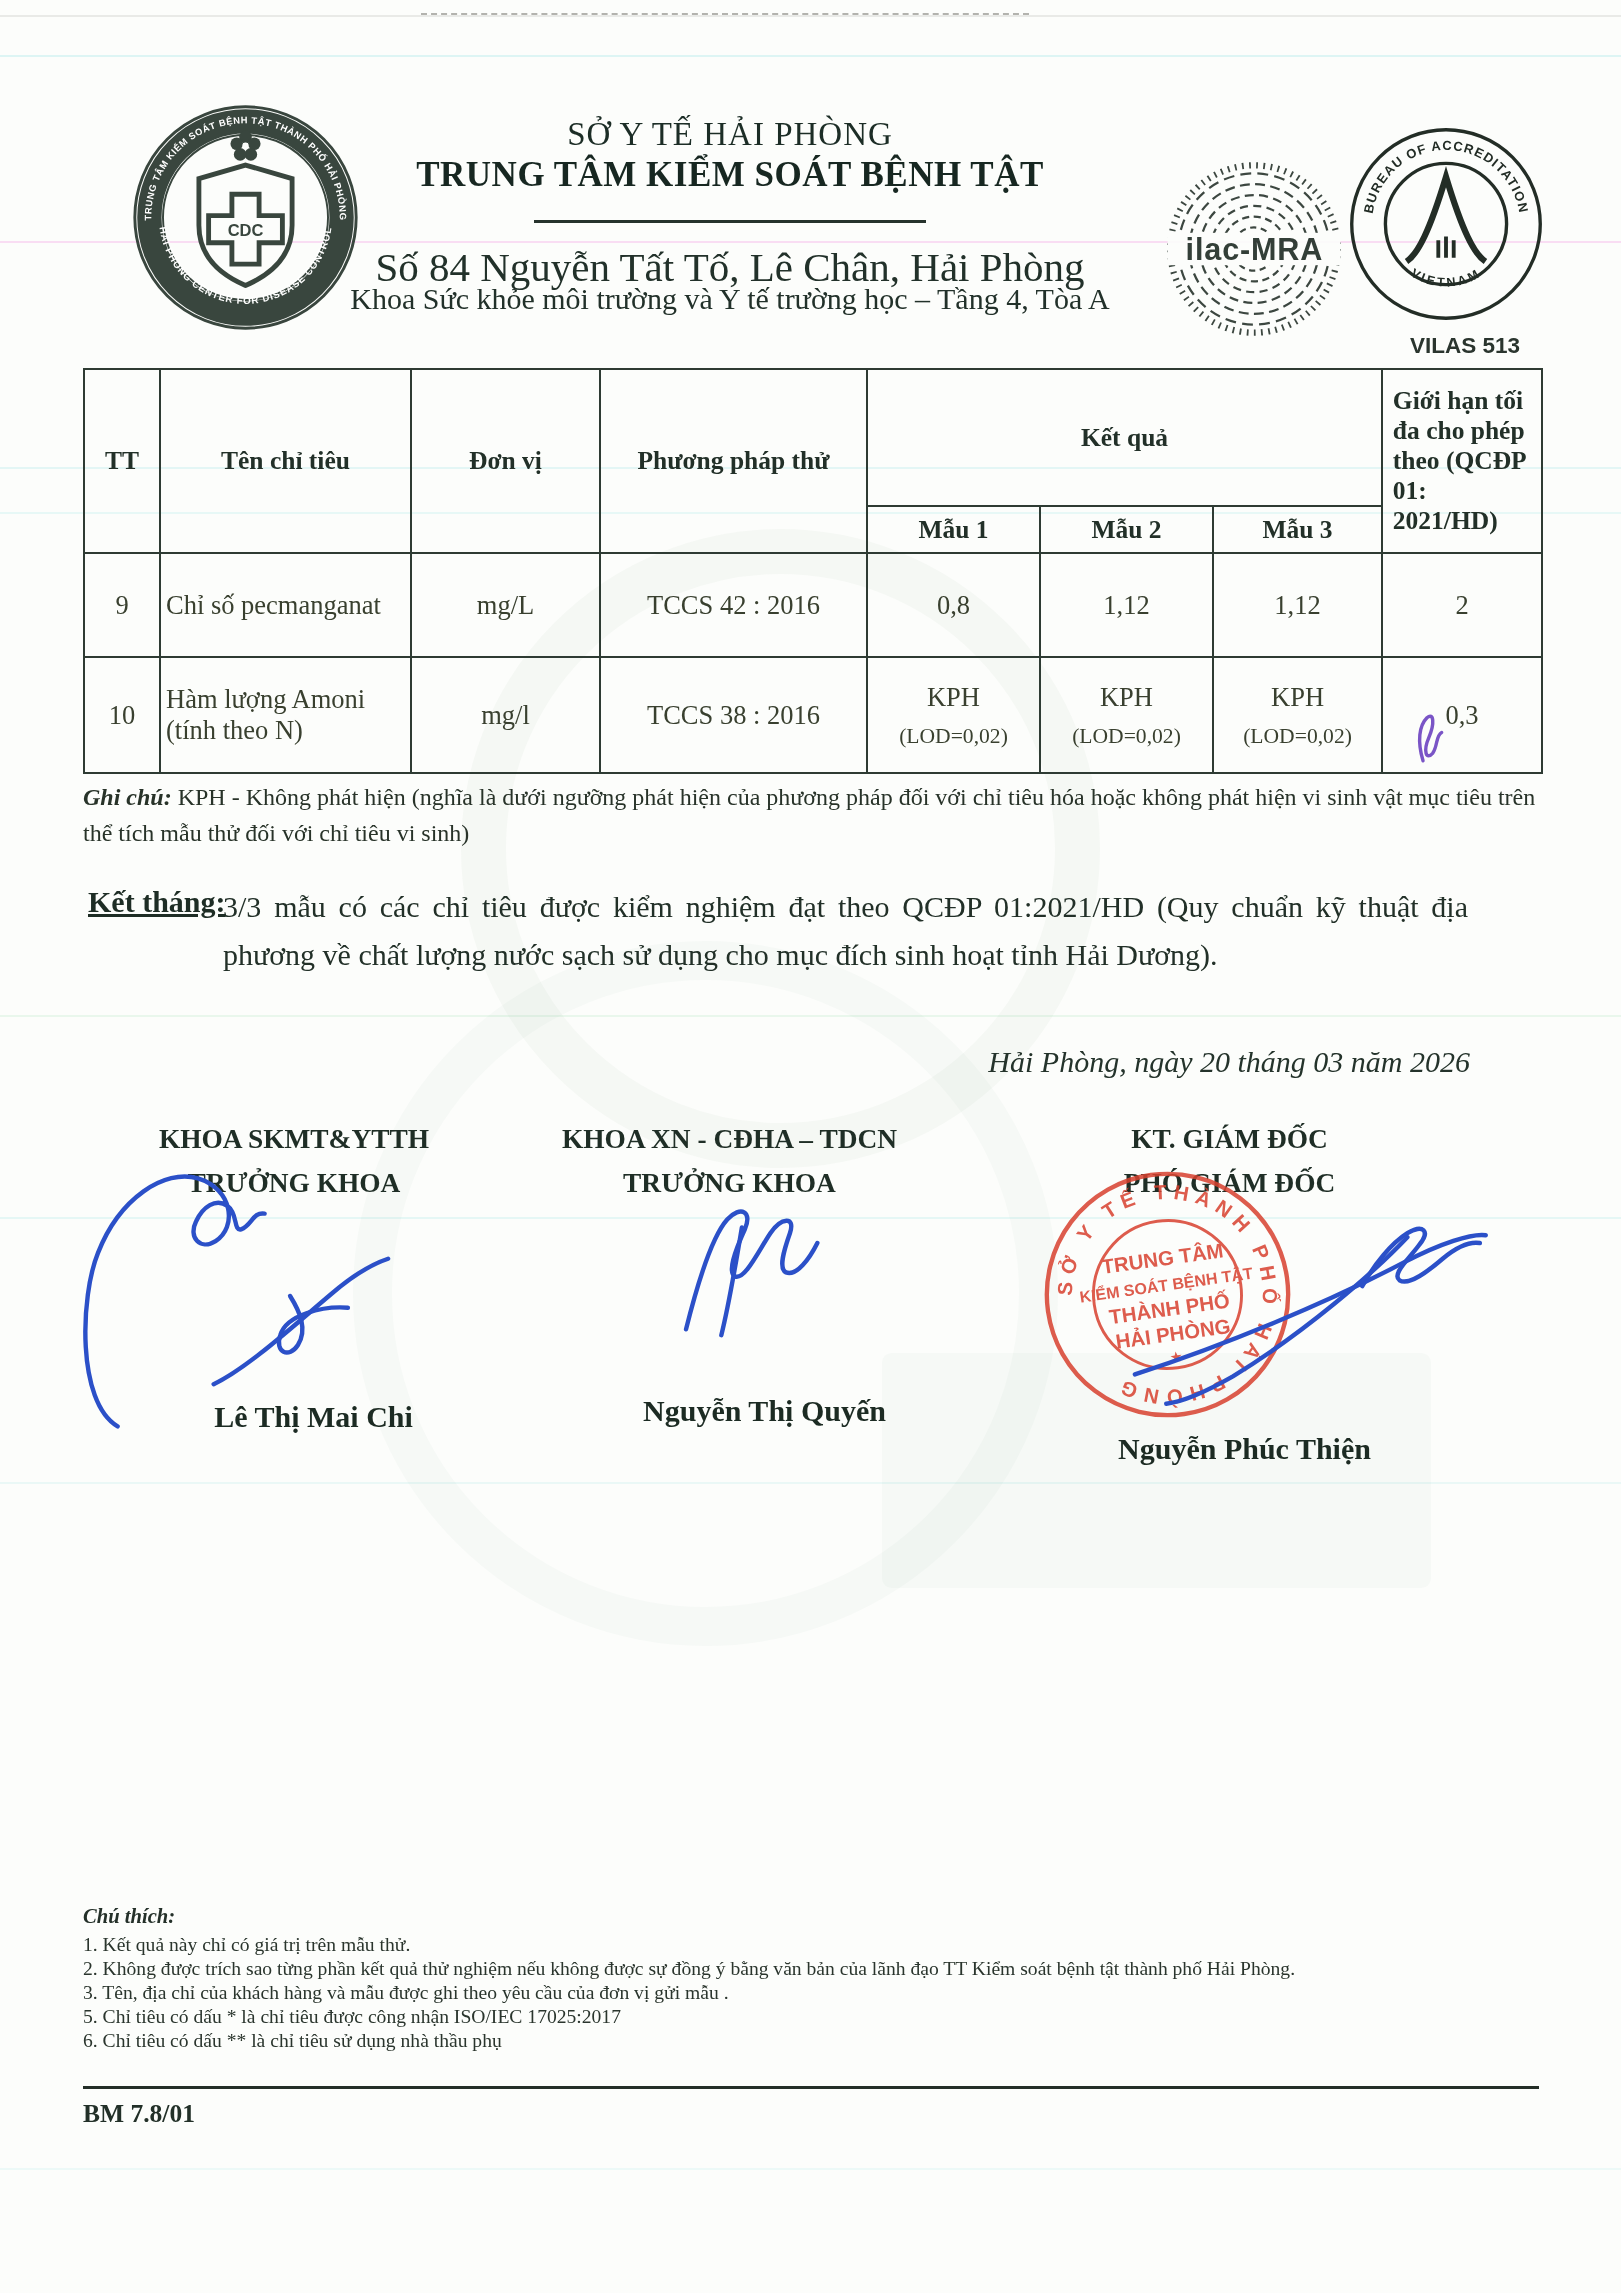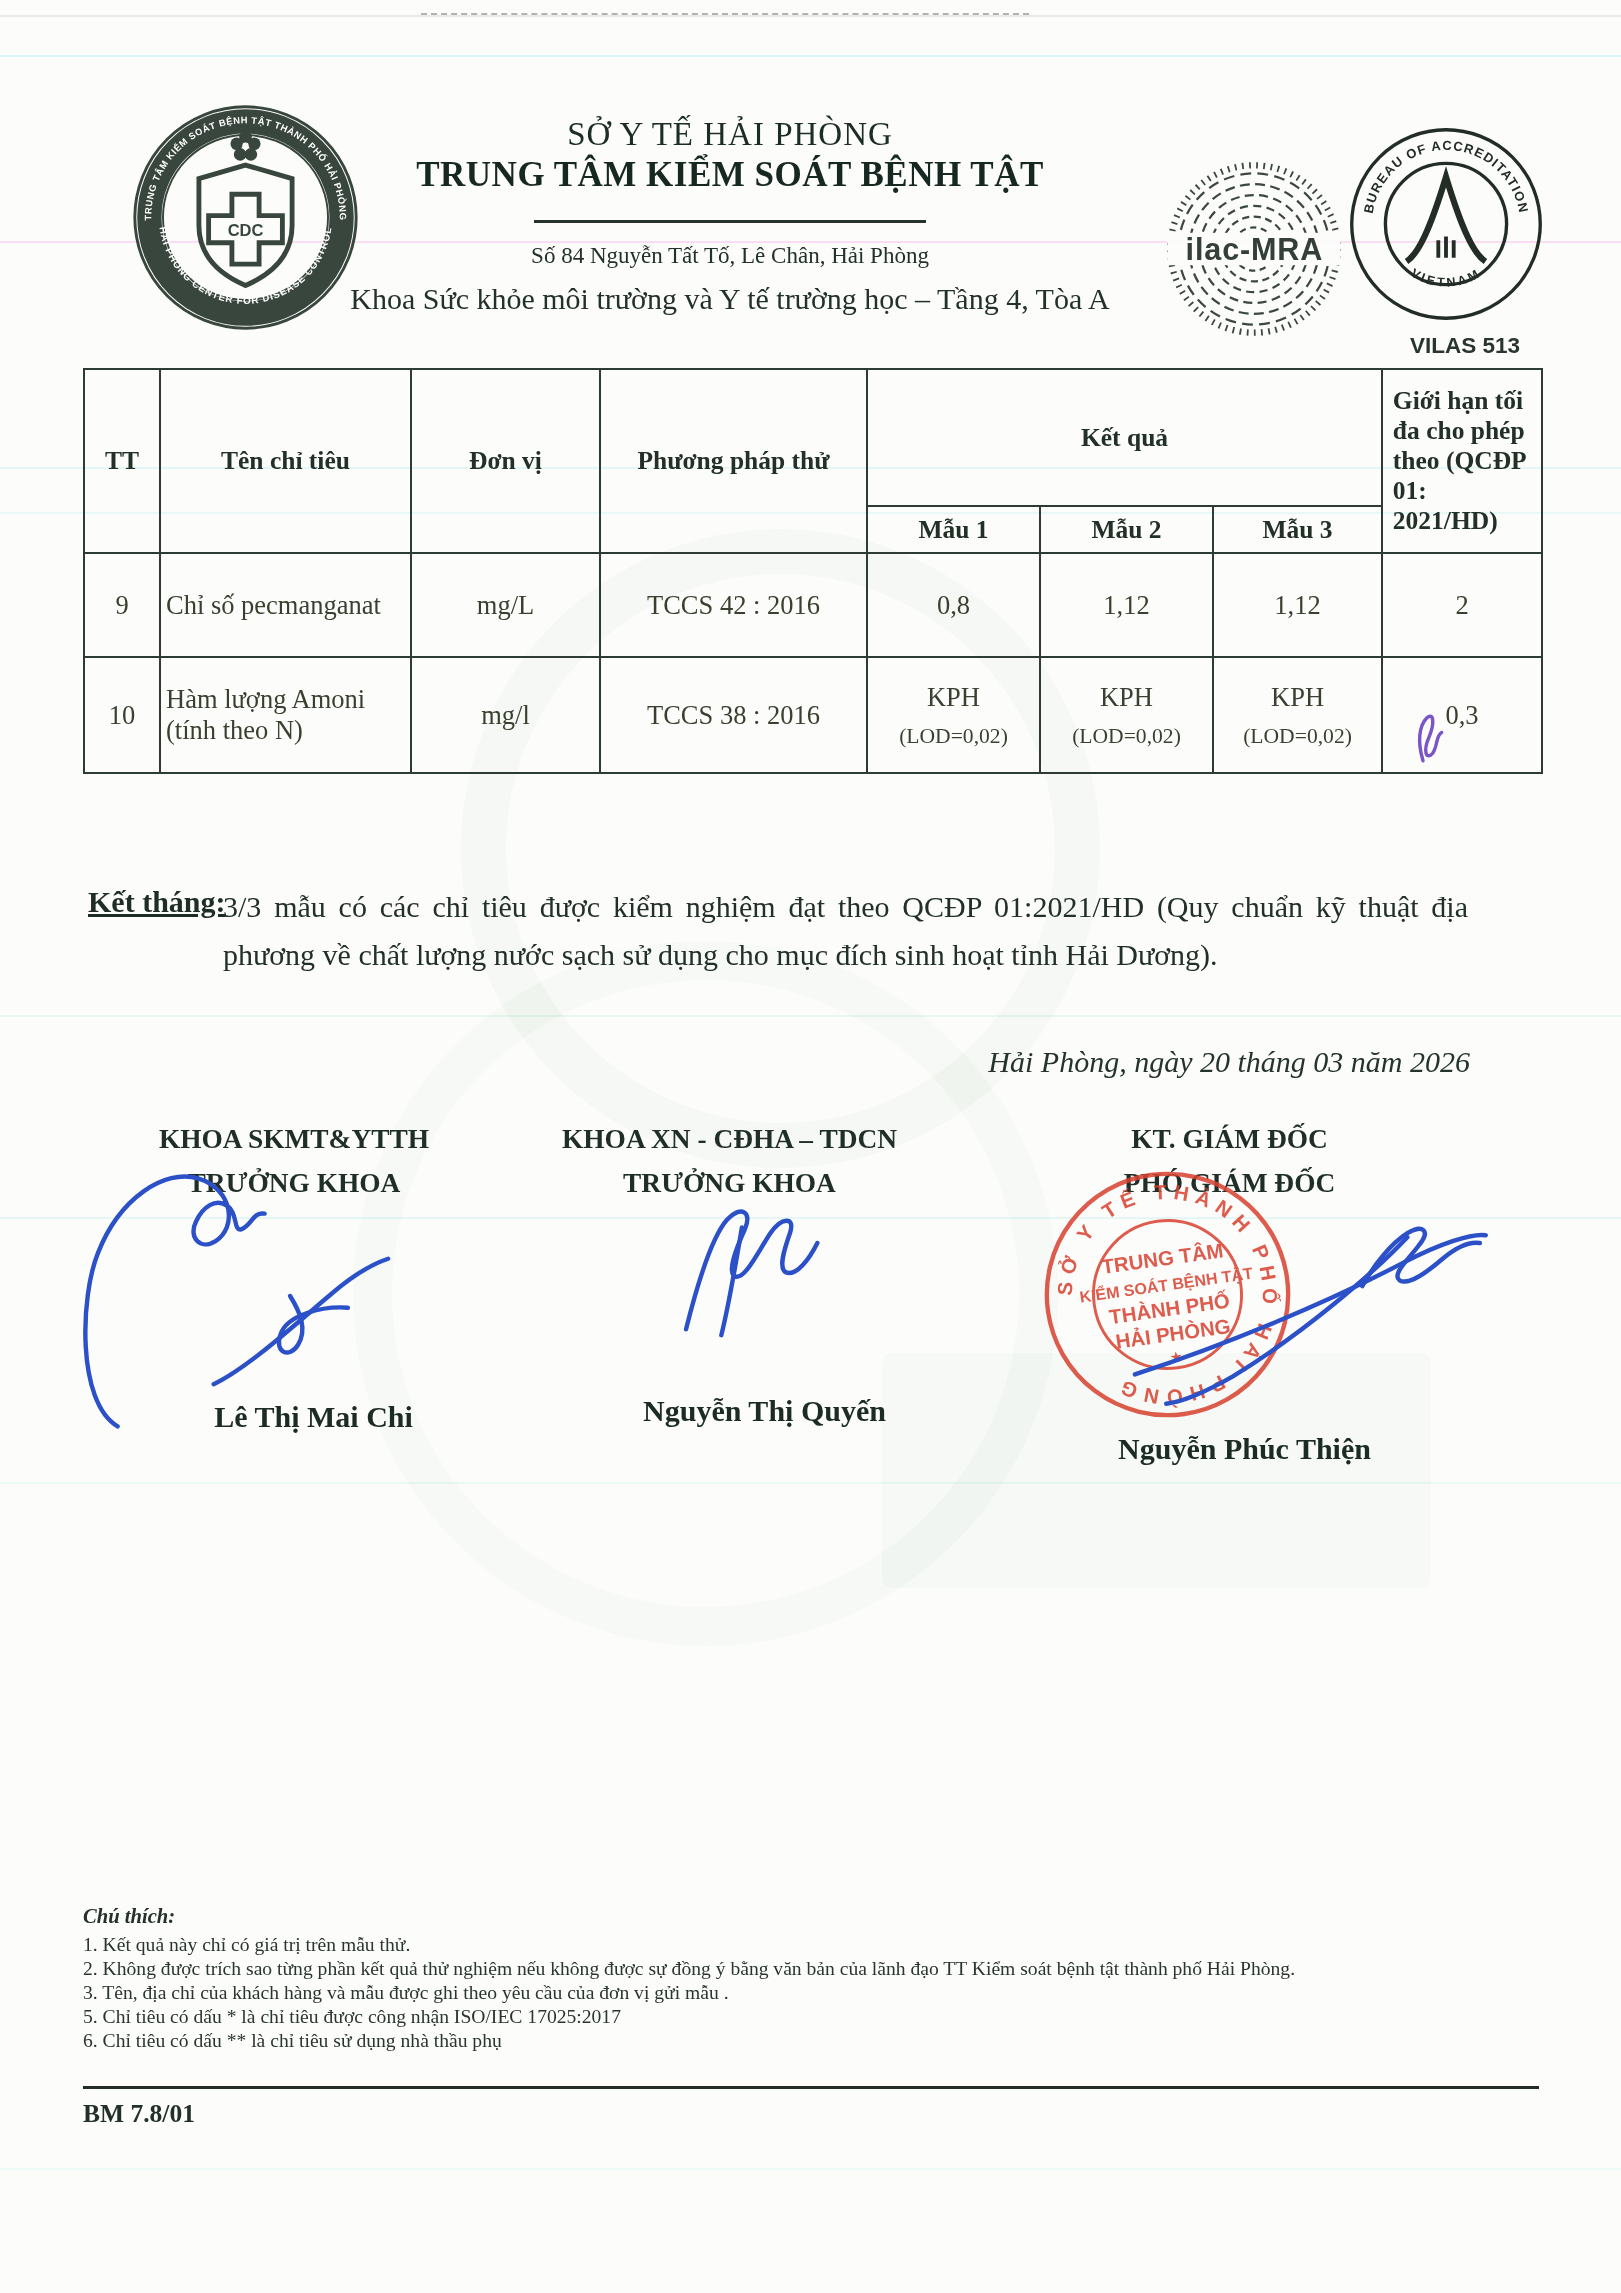--- a/index.html
+++ b/index.html
@@ -12,21 +12,21 @@
   .abs{position:absolute;}
   .ctr{text-align:center;}
   .sans{font-family:"Liberation Sans","DejaVu Sans",sans-serif;}
   
   .scanline{position:absolute;left:0;width:1621px;height:2px;pointer-events:none;}
   .ghost{position:absolute;border-radius:50%;pointer-events:none;}
   
   .org-parent{left:0;width:1460px;top:116px;font-size:33px;letter-spacing:1px;color:#1c2d26;}
   .org-name{left:0;width:1460px;top:155px;font-size:35px;font-weight:bold;letter-spacing:0.5px;color:#172721;}
   .org-underline{left:534px;top:220px;width:392px;height:2.9px;background:#26332c;}
-  .addr1{left:0;width:1460px;top:243px;font-size:23px;}
+  .addr1{left:0;width:1460px;top:243px;font-size:41px;}
   .addr2{left:0;width:1460px;top:282px;font-size:30px;}
   .vilas{left:1362px;top:333px;width:206px;font-size:22.5px;font-weight:bold;color:#2a352e;text-align:center;}
   
   #rtable{position:absolute;left:83px;top:368px;border-collapse:collapse;table-layout:fixed;width:1458px;}
   #rtable td{border:2.5px solid #2e3b33;vertical-align:middle;text-align:center;padding:2px 3.9px;}
   #rtable .hcell{font-weight:bold;font-size:25.5px;color:#223028;}
   #rtable .dcell{font-size:26.5px;color:#39402f;}
   #rtable .namecell{text-align:left;padding-left:5px;}
   #rtable .limitcell{text-align:left;padding-left:9.8px;padding-right:5.9px;}
   #rtable .lod{font-size:21.6px;margin-top:11px;}
@@ -195,20 +195,23 @@
       </td>
       <td class="dcell">
         <div>KPH</div>
         <div class="lod">(LOD=0,02)</div>
       </td>
       <td class="dcell">0,3</td>
     </tr>
     </tbody>
   </table>
 
+  <div class="abs ghichu">
+    <b>Ghi chú:</b><span> KPH - Không phát hiện (nghĩa là dưới ngưỡng phát hiện của phương pháp đối với chỉ tiêu hóa hoặc không  phát hiện vi sinh vật mục tiêu trên thể tích mẫu thử đối với chỉ tiêu vi sinh)</span>
+  </div>
 
   <div class="abs kl-label">Kết tháng:</div>
   <div class="abs kl-text">3/3 mẫu có các chỉ tiêu được kiểm nghiệm đạt theo QCĐP 01:2021/HD (Quy chuẩn kỹ thuật địa phương về chất lượng nước sạch sử dụng cho mục đích sinh hoạt tỉnh Hải Dương).</div>
 
   <div class="abs dateline">Hải Phòng, ngày 20 tháng  03 năm 2026</div>
 
   <div class="abs sighead sh1">
     <div>KHOA SKMT&amp;YTTH</div>
     <div>TRƯỞNG KHOA</div>
   </div>

